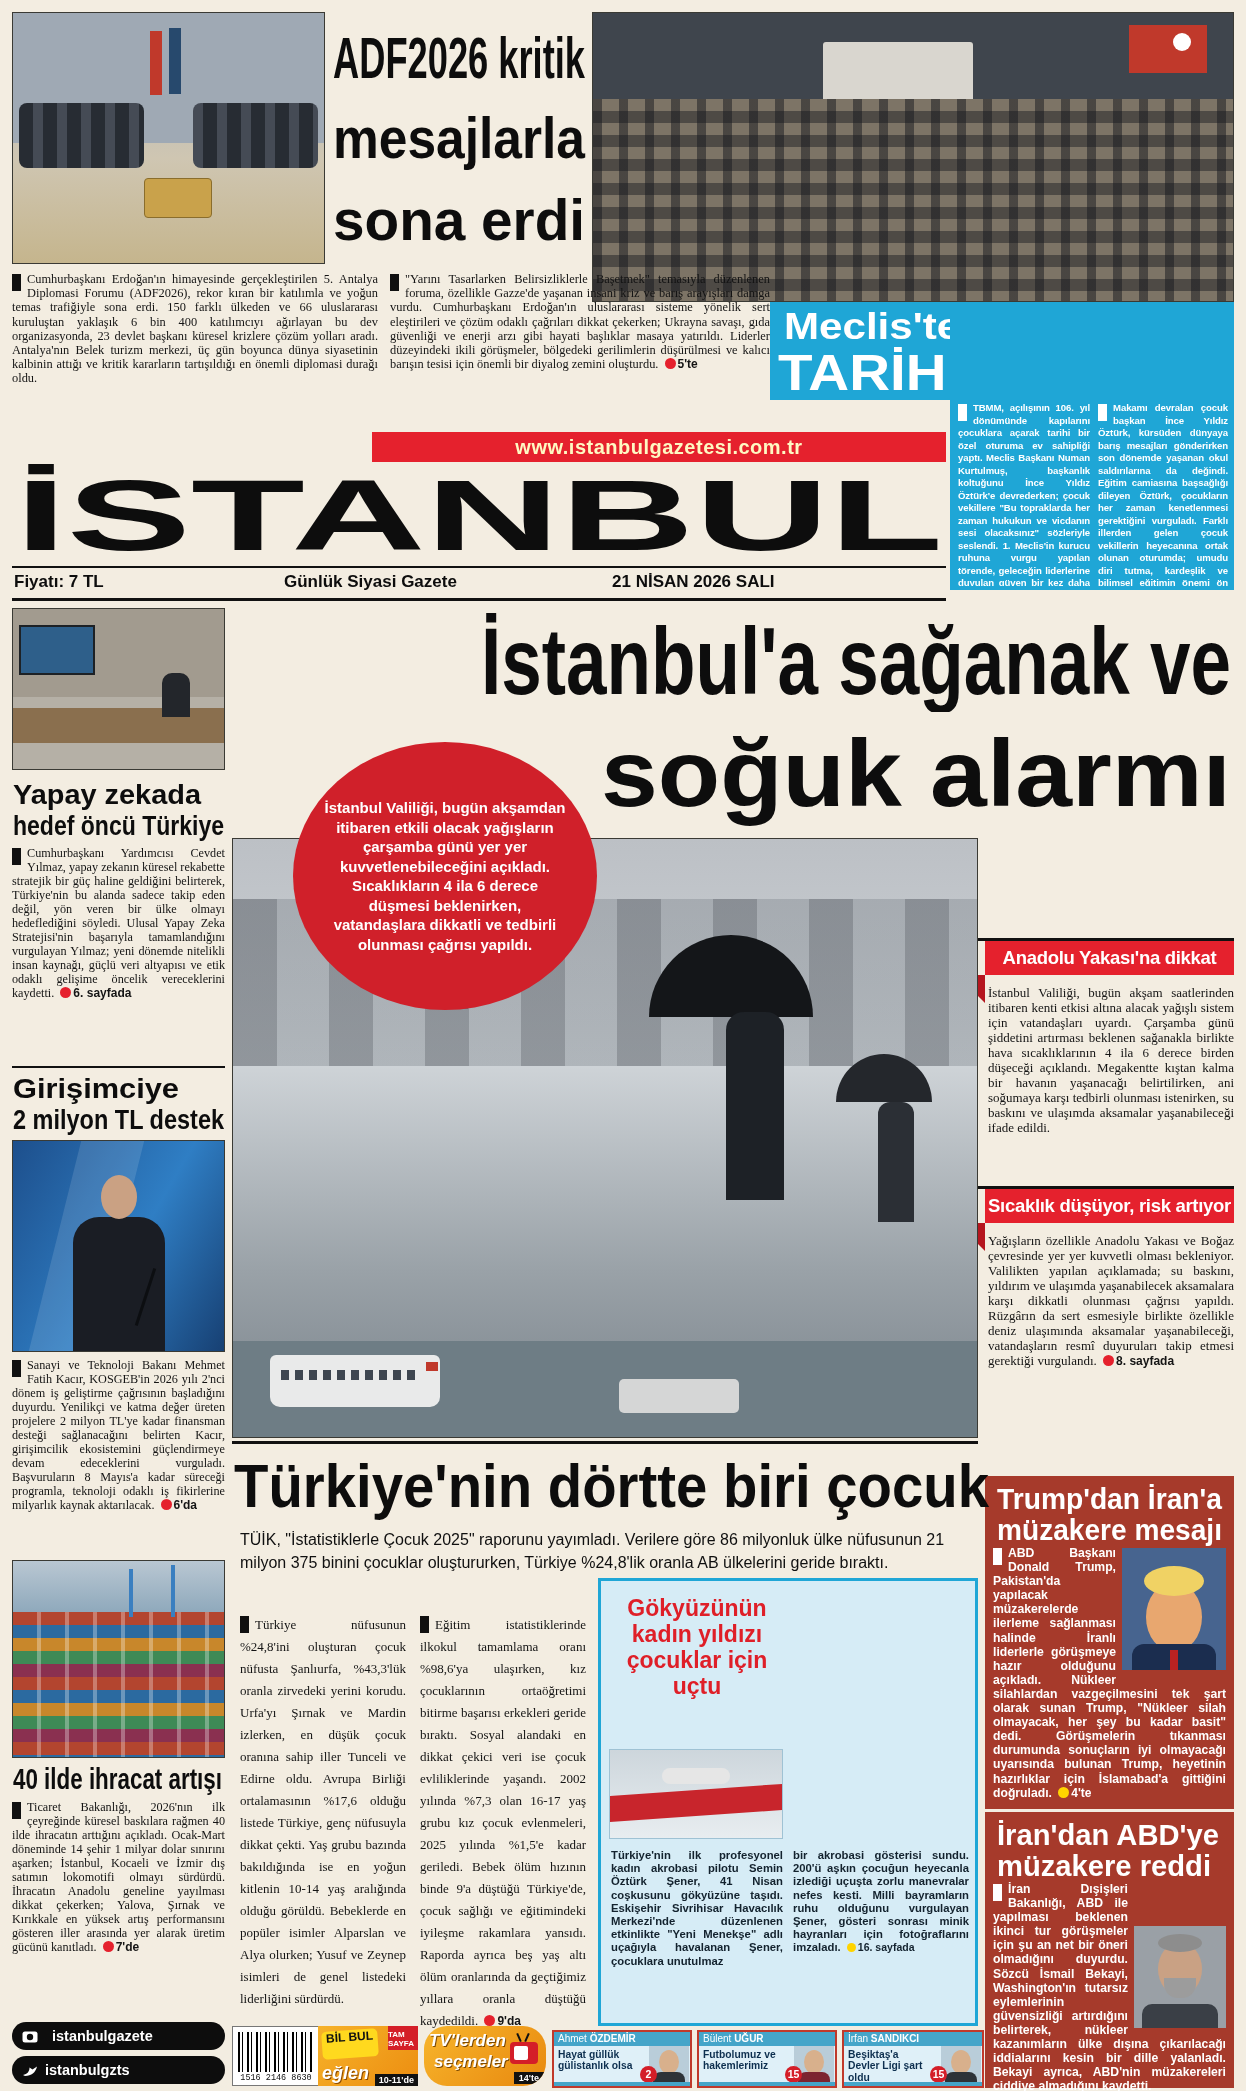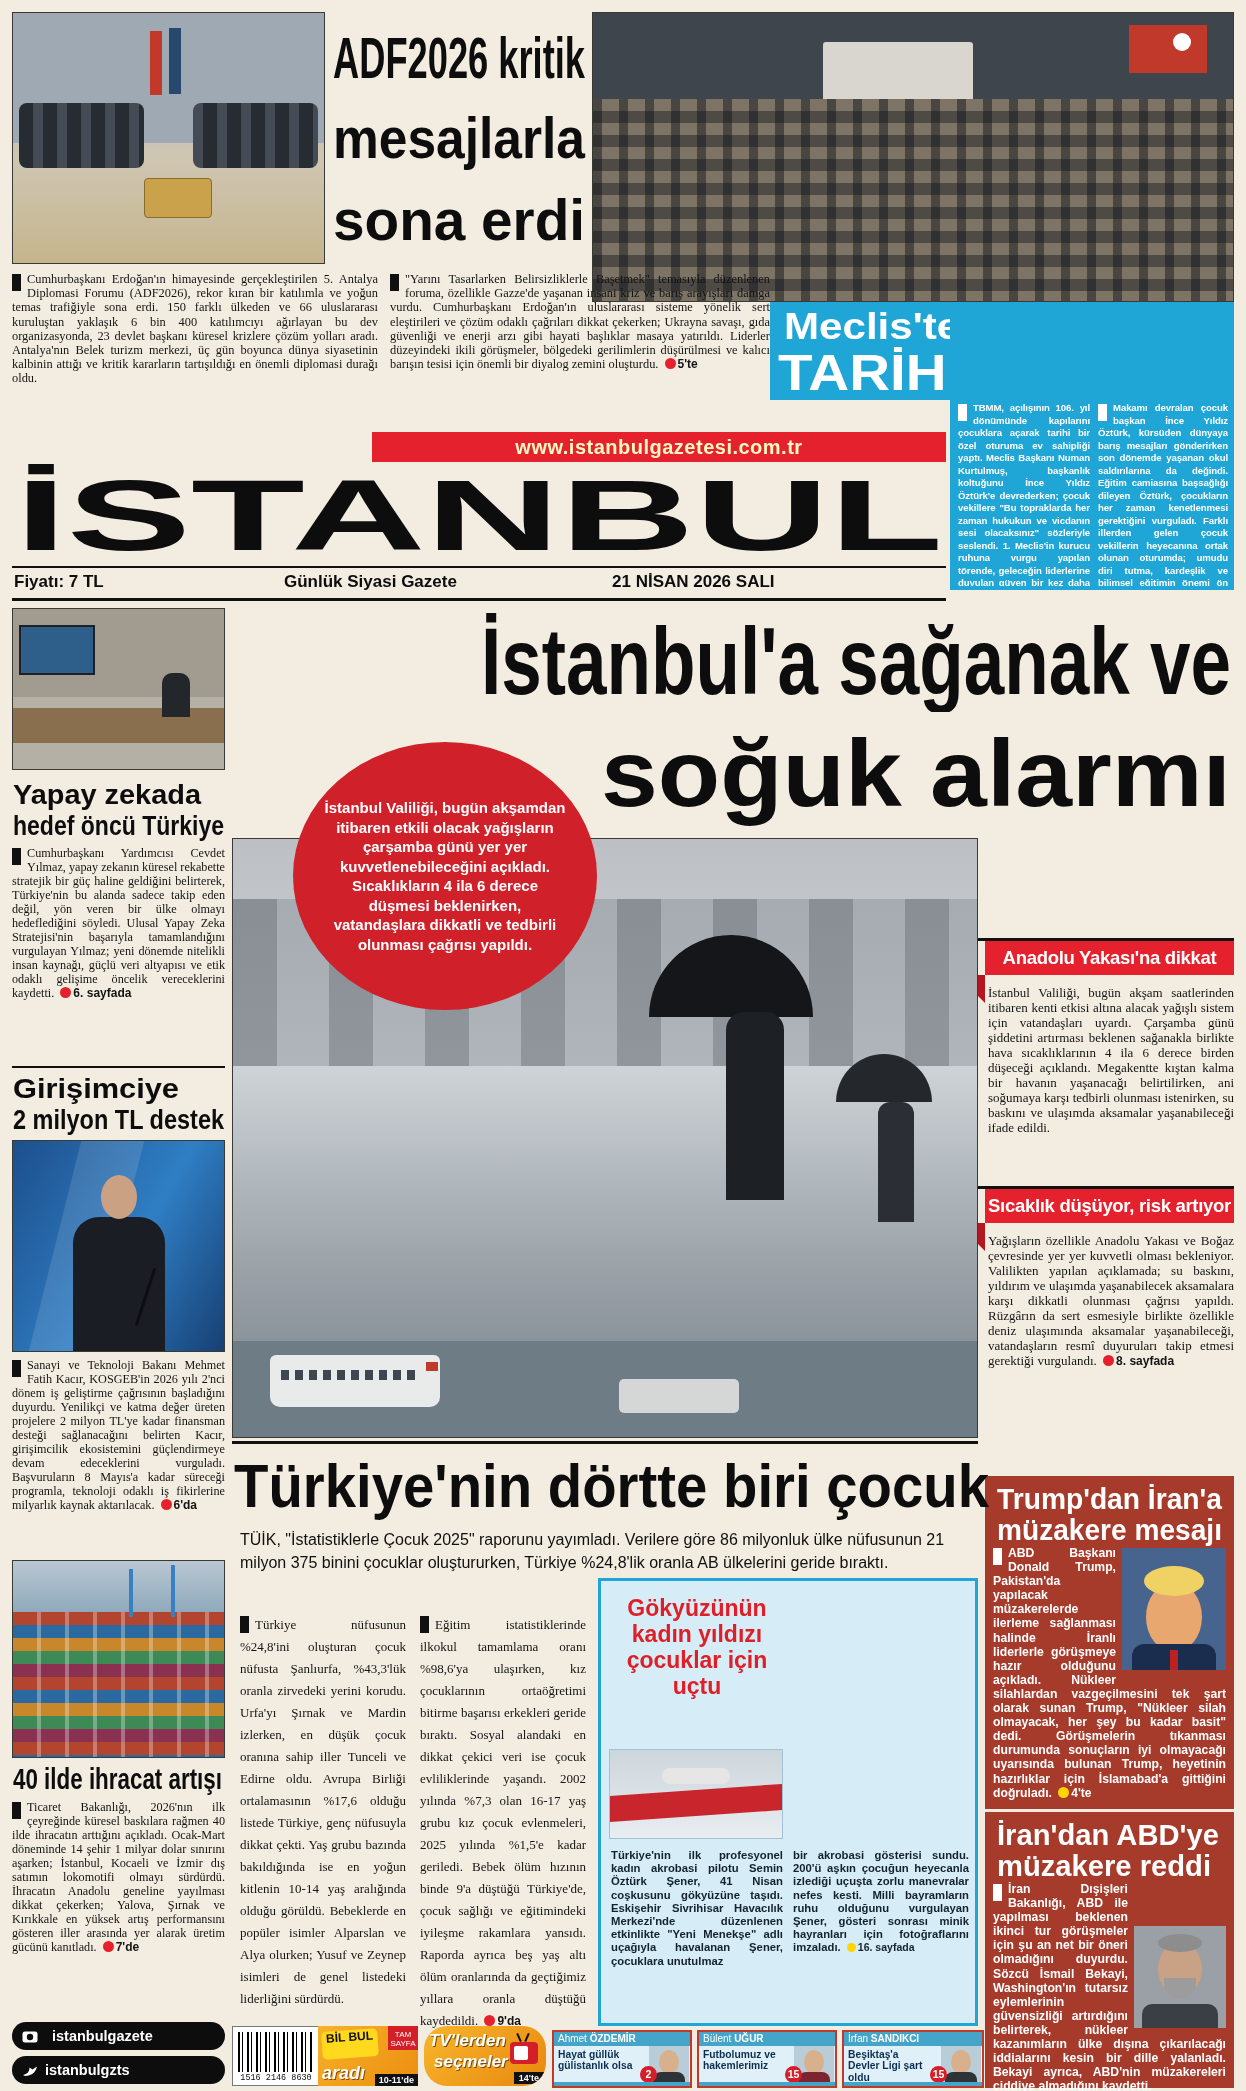--- a/index.html
+++ b/index.html
@@ -288,22 +288,22 @@
       <span class="dot y" style="width:9px;height:9px;"></span><b class="pg">16. sayfada</b>
     </p>
   </div>
 
   <div class="barcode" style="left:232px;top:2026px;width:88px;height:60px;">
     <div class="stripes"></div>
     <div class="bnum"><span>1516 2146 8630</span></div>
   </div>
   <div class="ab" style="left:318px;top:2026px;width:100px;height:60px;background:linear-gradient(135deg,#f6b22a,#ec8d10);overflow:hidden;">
     <div class="ab" style="left:4px;top:4px;width:56px;height:28px;background:#ffd91e;border-radius:5px;transform:rotate(-4deg);color:#111;font-family:'Liberation Sans',sans-serif;font-weight:bold;font-size:12px;line-height:14px;text-align:center;"><span>BİL BUL</span></div>
-    <div class="ab" style="left:4px;bottom:2px;color:#fff;font-family:'Liberation Sans',sans-serif;font-weight:bold;font-style:italic;font-size:18px;text-shadow:1px 1px 0 #8a4a00;"><span>aradı</span></div>
-    <div class="ab" style="right:0;top:0;width:30px;height:24px;background:#d41e28;color:#fff;font-family:'Liberation Sans',sans-serif;font-weight:normal;font-size:8px;line-height:9px;text-align:center;padding-top:4px;box-sizing:border-box;"><span>TAM SAYFA</span></div>
+    <div class="ab" style="left:4px;bottom:2px;color:#fff;font-family:'Liberation Sans',sans-serif;font-weight:bold;font-style:italic;font-size:18px;text-shadow:1px 1px 0 #8a4a00;"><span>eğlen</span></div>
+    <div class="ab" style="right:0;top:0;width:30px;height:24px;background:#d41e28;color:#fff;font-family:'Liberation Sans',sans-serif;font-weight:bold;font-size:8px;line-height:9px;text-align:left;padding-top:4px;box-sizing:border-box;"><span>TAM SAYFA</span></div>
     <div class="ab" style="right:0;bottom:0;background:#111;color:#fff;font-family:'Liberation Sans',sans-serif;font-weight:bold;font-size:9px;padding:1px 4px;"><span>10-11'de</span></div>
   </div>
   <div class="ab" style="left:424px;top:2026px;width:122px;height:60px;background:linear-gradient(135deg,#f7b52c,#e8880e);overflow:hidden;border-radius:23px;">
     <div class="ab" style="left:5px;top:5px;color:#fff;font-family:'Liberation Sans',sans-serif;font-weight:bold;font-style:italic;font-size:17px;text-shadow:1px 1px 0 #7c4a04;"><span>TV'lerden</span></div>
     <div class="ab" style="left:10px;top:26px;color:#fff;font-family:'Liberation Sans',sans-serif;font-weight:bold;font-style:italic;font-size:17px;text-shadow:1px 1px 0 #7c4a04;"><span>seçmeler</span></div>
     <div class="ab" style="right:8px;top:16px;width:28px;height:22px;background:#d41e28;border-radius:4px;">
       <div class="ab" style="left:4px;top:4px;width:14px;height:14px;background:#fff;border-radius:2px;"></div>
       <div class="ab" style="left:8px;top:-9px;width:2px;height:9px;background:#111;transform:rotate(-24deg);"></div>
       <div class="ab" style="left:16px;top:-9px;width:2px;height:9px;background:#111;transform:rotate(24deg);"></div>
     </div>

